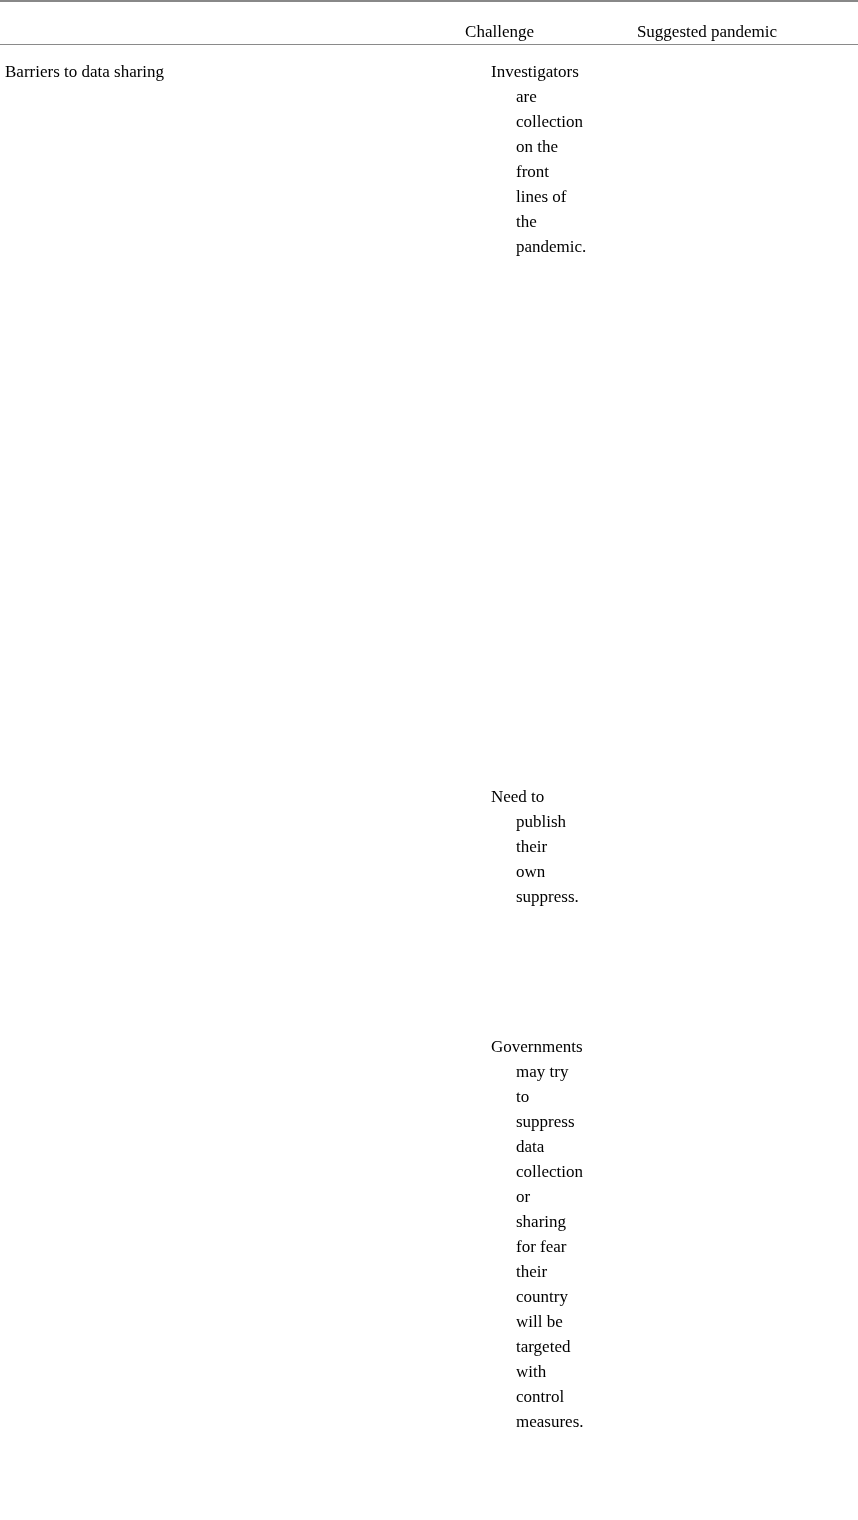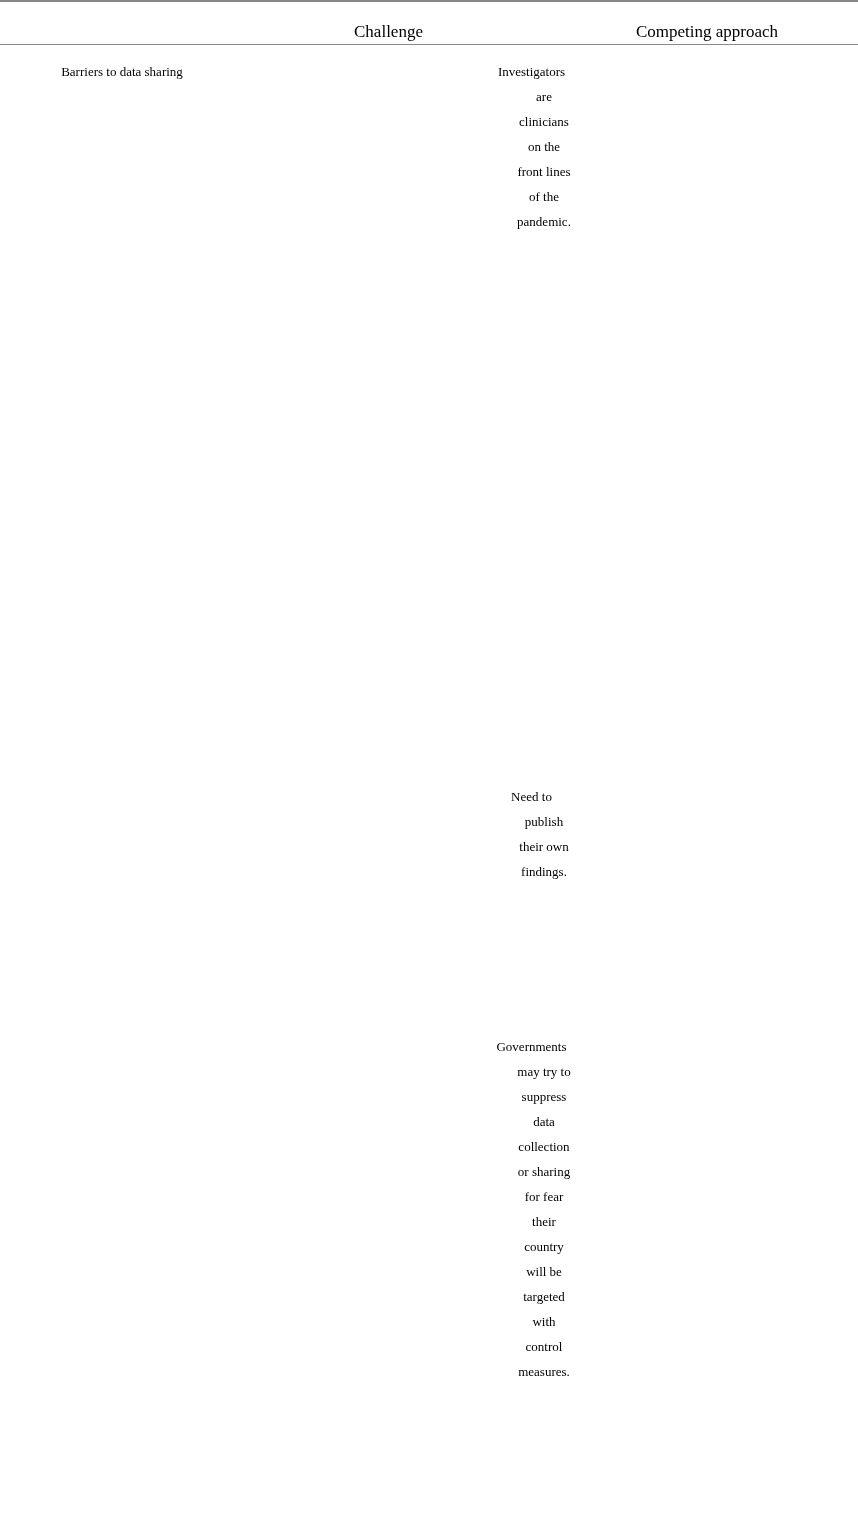--- a/index.html
+++ b/index.html
@@ -51,30 +51,29 @@
   
   thead th {
     font-weight: normal;
     text-align: center;
     vertical-align: bottom;
     padding: 0;
     height: 42px;
     font-size: 17px;
   }
   th.th-blank { text-align: left; }
-  th.th-challenge { padding-right: 46px; }
+  th.th-challenge { padding-right: 46px; text-align: right; }
   th.th-approach { padding-right: 24px; }
 
   
   tbody td {
     vertical-align: top;
     padding: 0;
-    font-size: 13px;
+    font-size: 17px;
     line-height: 25px;
-    text-align: center;
   }
 
   .cell-inner {
     padding-left: 25px;
     text-indent: -25px;
   }
 
   td.cat .cell-inner {
     padding-left: 26px;
     text-indent: -21px;
@@ -105,21 +104,21 @@
   <table class="data-table">
     <colgroup>
       <col class="col-category">
       <col class="col-challenge">
       <col class="col-approach">
     </colgroup>
     <thead>
       <tr>
         <th class="th-blank"></th>
         <th class="th-challenge">Challenge</th>
-        <th class="th-approach">Competing approach</th>
+        <th class="th-approach">Suggested pandemic</th>
       </tr>
     </thead>
   </table>
 
   <div class="rule-header"></div>
 
   <table class="data-table">
     <colgroup>
       <col class="col-category">
       <col class="col-challenge">
@@ -131,21 +130,21 @@
         <td></td>
         <td></td>
         <td></td>
       </tr>
 
       <tr>
         <td class="cat">
           <div class="cell-inner">Barriers to data sharing</div>
         </td>
         <td class="chg">
-          <div class="cell-inner">Investigators are clinicians on the front lines of the pandemic.</div>
+          <div class="cell-inner">Investigators are collection on the front lines of the pandemic.</div>
           <div class="blockgap"></div>
         </td>
         <td class="app">
           <div class="cell-inner">Prioritize the health of investigators and the populations they serve. Set realistic expectations.</div>
         </td>
       </tr>
 
       <tr>
         <td class="cat">
           <div class="cell-inner"></div>
@@ -157,21 +156,21 @@
           <div class="cell-inner">Lead with transparency and inclusion. If possible, host an in-person meeting to facilitate future communication.</div>
         </td>
       </tr>
 
 
       <tr>
         <td class="cat">
           <div class="cell-inner"></div>
         </td>
         <td class="chg">
-          <div class="cell-inner">Need to publish their own findings.</div>
+          <div class="cell-inner">Need to publish their own suppress.</div>
           <div class="blockgap"></div>
         </td>
         <td class="app">
           <div class="cell-inner">Establish clear agreements about the publication of IPD-MA findings.</div>
         </td>
       </tr>
 
       <tr>
         <td class="cat">
           <div class="cell-inner"></div>

